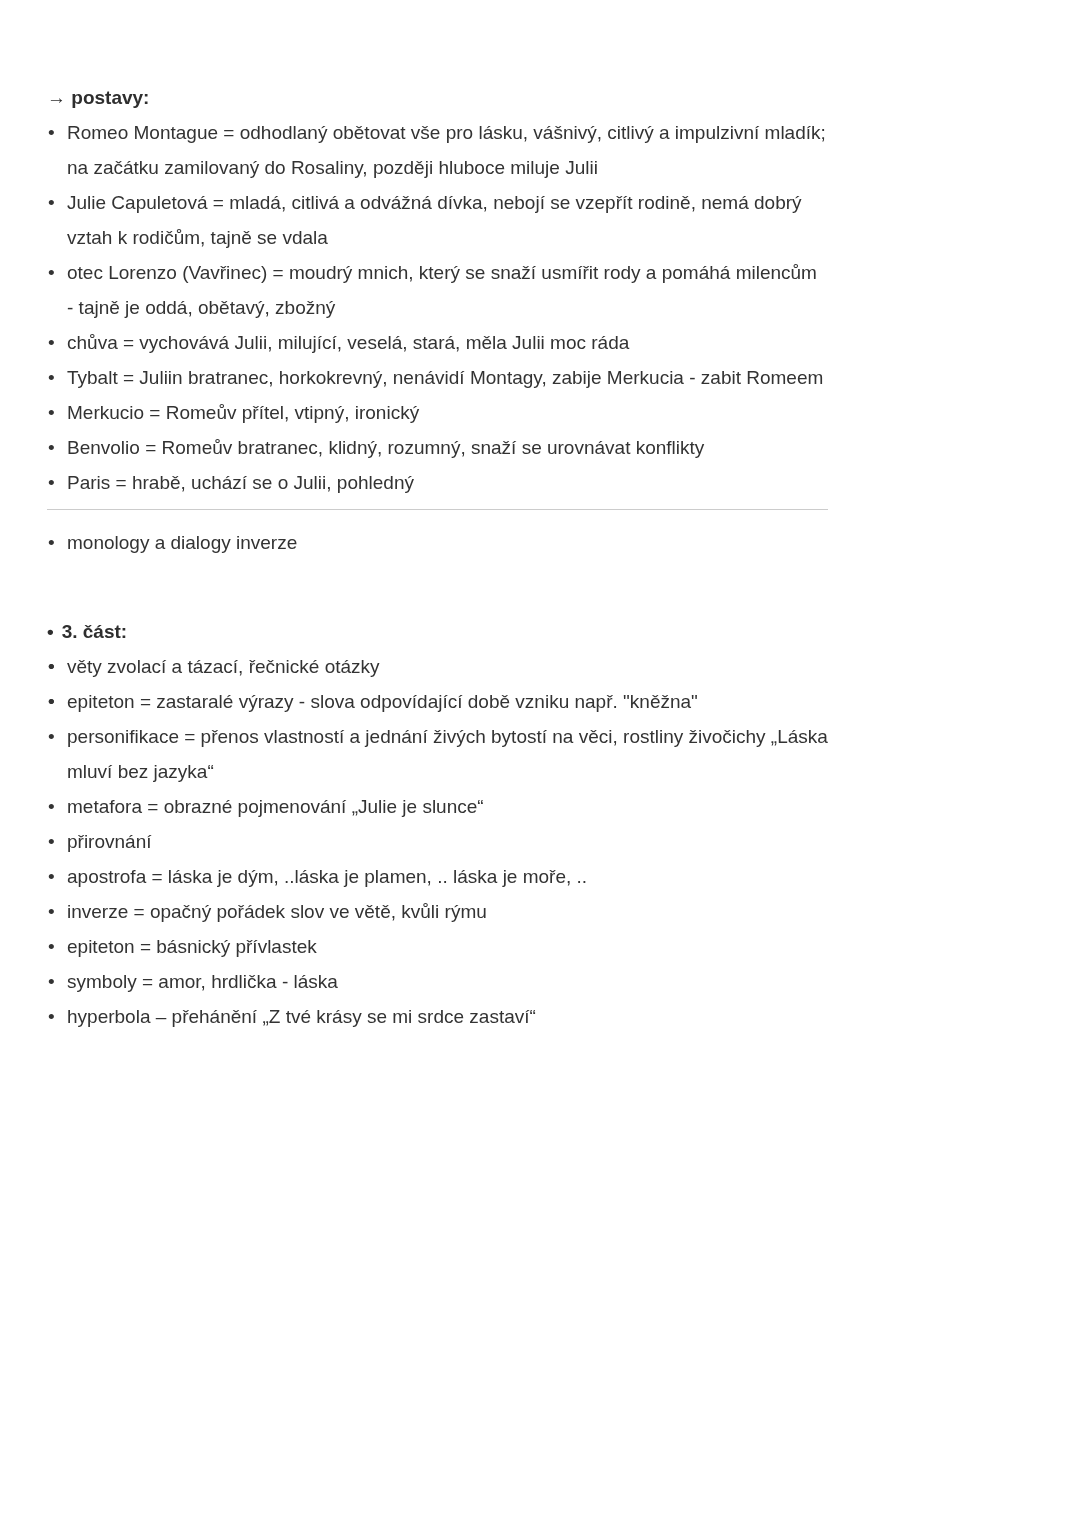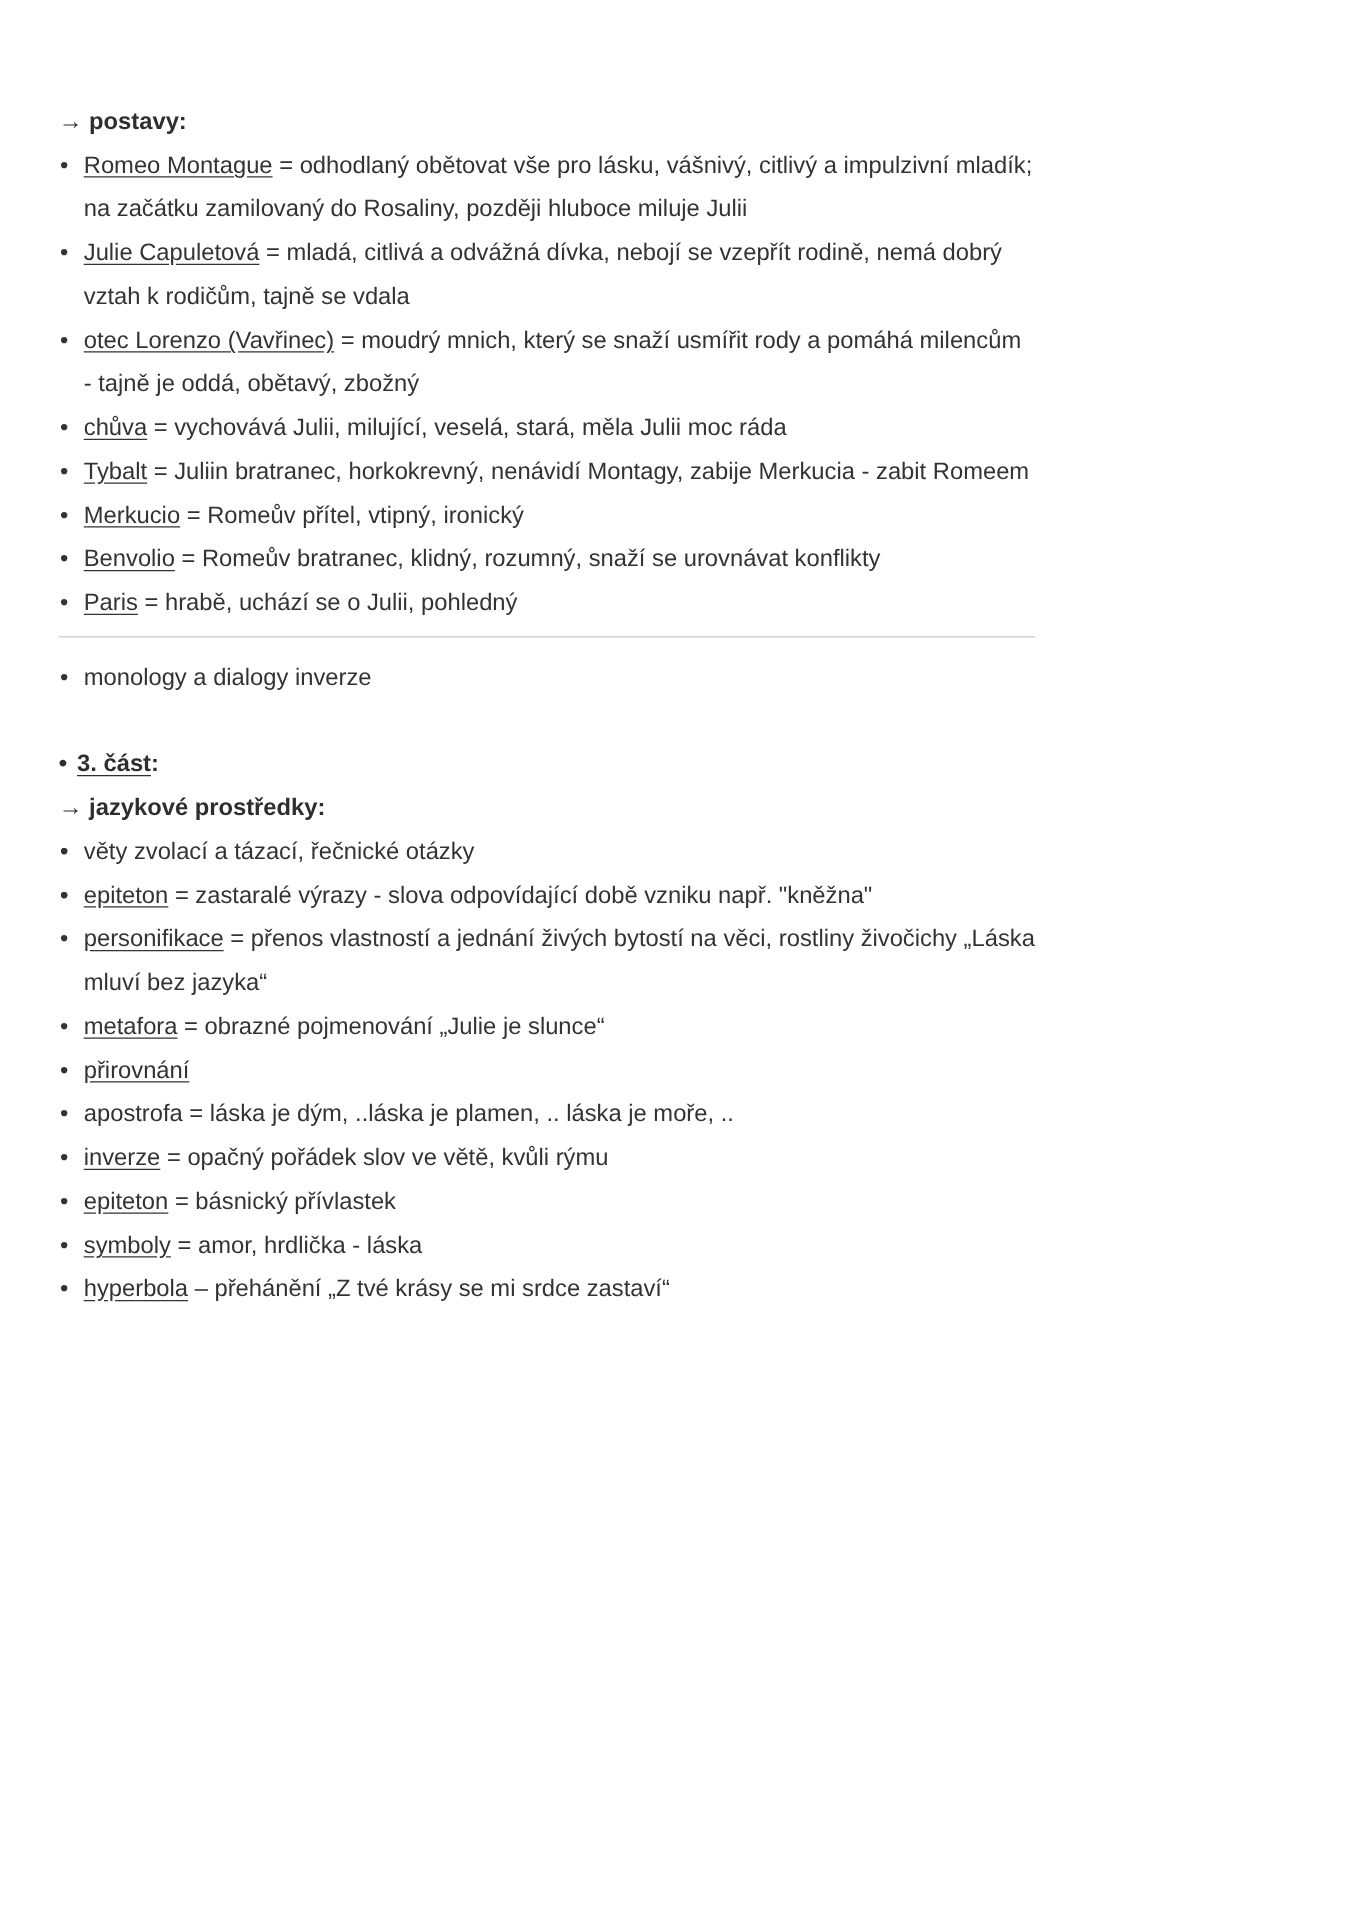--- a/index.html
+++ b/index.html
@@ -36,30 +36,29 @@
   ul.doc-list li {
     position: relative;
     padding-left: 20px;
   }
   ul.doc-list .bullet {
     position: absolute;
     left: 1px;
     top: 0;
   }
   .u {
-    text-decoration: underline;
     text-underline-offset: 3px;
   }
   hr.divider {
     border: none;
     border-top: 1px solid #cccccc;
     margin: 9px 0 15px 0;
   }
   .bullet-heading {
-    margin-top: 34px;
+    margin-top: 54px;
     font-weight: 700;
     color: #2e2e2e;
   }
   .bullet-heading .bh-bullet {
     margin-right: 8px;
   }
 </style>
 </head>
 <body>
 
@@ -82,21 +81,20 @@
 
 
   <ul class="doc-list">
       <li><span class="bullet">•</span><span class="itext">monology a dialogy inverze</span></li>
     </ul>
 
   <div class="bullet-heading">
     <span class="bh-bullet">•</span><span class="bh-label u">3. část</span><span class="bh-suffix">:</span>
   </div>
 
-  <h2 class="arrow-heading">→ jazykové prostředky:</h2>
 
   <ul class="doc-list">
       <li><span class="bullet">•</span></li>
       <li><span class="bullet">•</span><span class="itext">věty zvolací a tázací, řečnické otázky</span></li>
       <li><span class="bullet">•</span></li>
       <li><span class="bullet">•</span><span class="term u">epiteton</span><span class="itext"> = zastaralé výrazy - slova odpovídající době vzniku např. "kněžna"</span></li>
       <li><span class="bullet">•</span><span class="term u">personifikace</span><span class="itext"> = přenos vlastností a jednání živých bytostí na věci, rostliny živočichy „Láska mluví bez jazyka“</span></li>
       <li><span class="bullet">•</span><span class="term u">metafora</span><span class="itext"> = obrazné pojmenování „Julie je slunce“</span></li>
       <li><span class="bullet">•</span><span class="term u">přirovnání</span></li>
       <li><span class="bullet">•</span><span class="itext">apostrofa = láska je dým, ..láska je plamen, .. láska je moře, ..</span></li>

